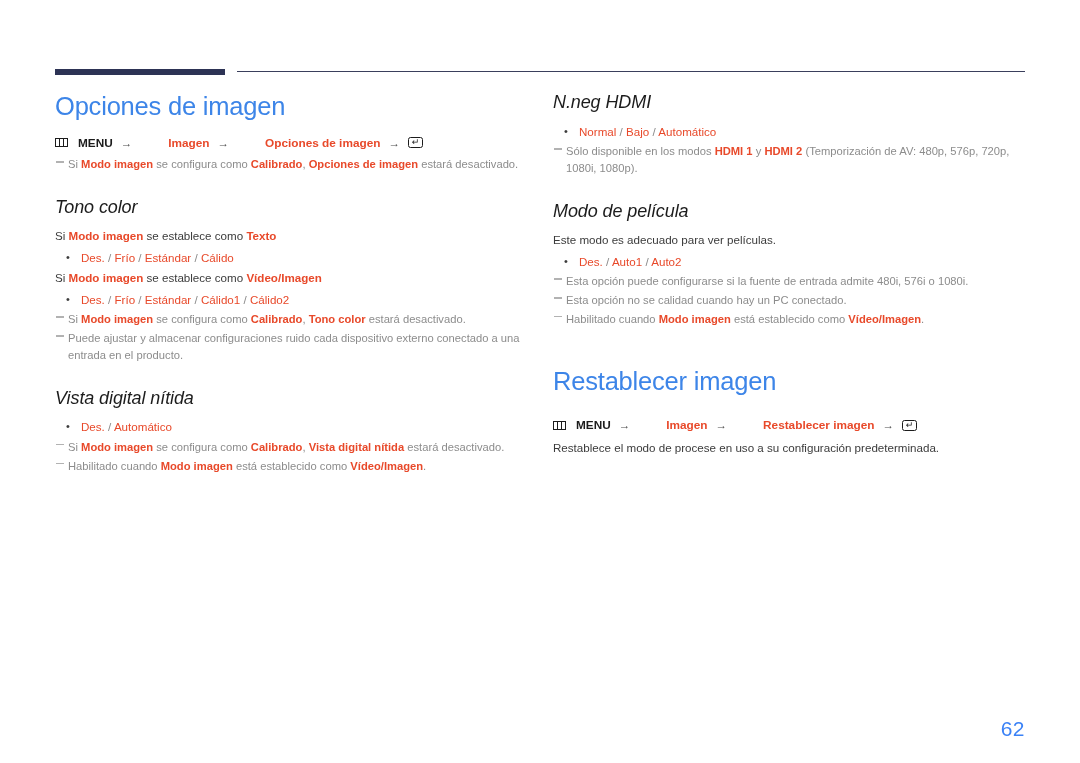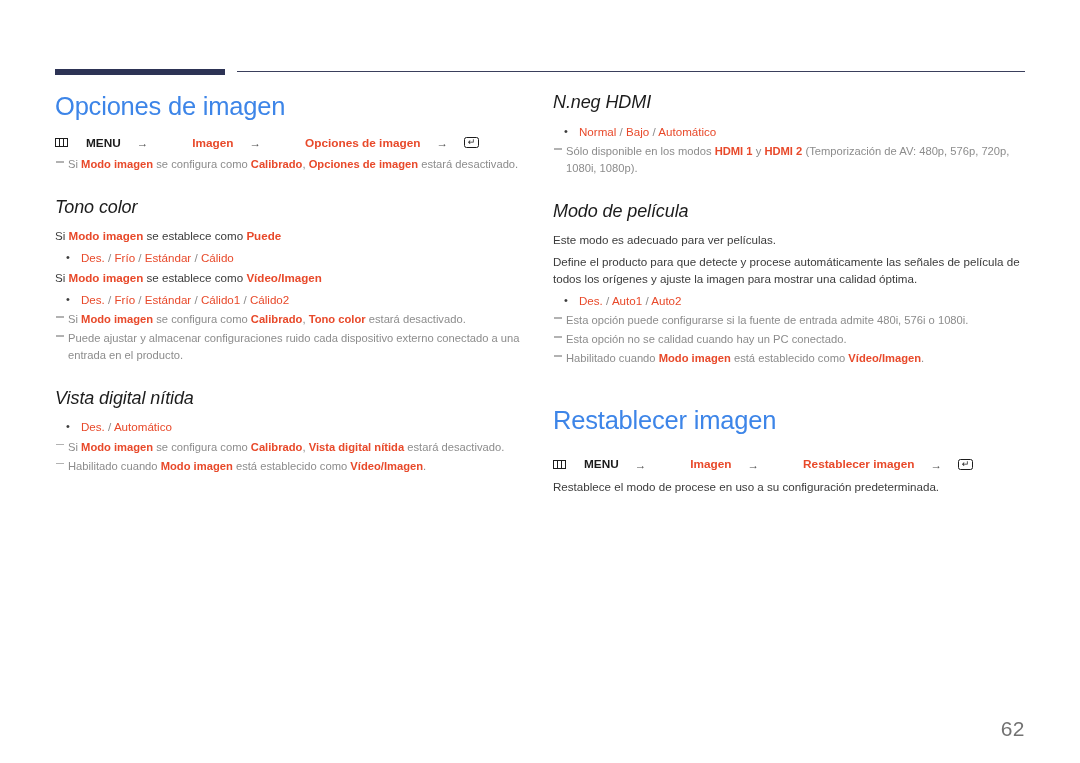--- a/index.html
+++ b/index.html
@@ -59,21 +59,21 @@
     margin: 0 0 4px 0;
   }
 
   
   .menu-path {
     font-size: 11.8px;
     color: #1c1c1c;
     margin: 0 0 5px 0;
     display: flex;
     align-items: center;
-    gap: 16px;
+    gap: 8px;
     flex-wrap: wrap;
     line-height: 1.4;
   }
   .menu-path .mlabel { font-weight: 700; }
   .menu-path .arw { color: #4a4a4a; font-size: 11.5px; }
   .menu-path .hot { color: #e8492a; font-weight: 700; margin-left: 28px; }
 
   .ico-menu {
     display: inline-block;
     width: 13px; height: 9px;
@@ -144,21 +144,21 @@
 
   .sp-lg { height: 22px; }
   .sp-md { height: 15px; }
   .sp-sm { height: 8px; }
 
   
   .page-no {
     position: absolute;
     right: 55px; bottom: 22px;
     font-size: 21px;
-    color: #737373;
+    color: #3b82f6;
     font-weight: 400;
     letter-spacing: 0.5px;
     margin-top: 40px;
   }
 </style>
 </head>
 <body>
 
 <div class="header-rule">
   <div class="thick"></div>
@@ -185,21 +185,21 @@
     <span class="ntxt">
       <span>Si </span><span class="hl">Modo imagen</span><span> se configura como </span><span class="hl">Calibrado</span><span>, </span><span class="hl">Opciones de imagen</span><span> estará desactivado.</span>
     </span>
   </div>
 
   <div class="sp-lg"></div>
 
   <h2 class="section-title">Tono color</h2>
 
   <p class="para">
-    <span>Si </span><span class="hl">Modo imagen</span><span> se establece como </span><span class="hl">Puede</span>
+    <span>Si </span><span class="hl">Modo imagen</span><span> se establece como </span><span class="hl">Texto</span>
   </p>
 
   <div class="bullet">
     <span class="dot">•</span>
     <span class="btxt"><span>Des. </span><span class="sep">/</span><span> Frío </span><span class="sep">/</span><span> Estándar </span><span class="sep">/</span><span> Cálido</span></span>
   </div>
 
   <p class="para">
     <span>Si </span><span class="hl">Modo imagen</span><span> se establece como </span><span class="hl">Vídeo/Imagen</span>
   </p>
@@ -262,21 +262,20 @@
     <span class="ntxt">
       <span>Sólo disponible en los modos </span><span class="hl">HDMI 1</span><span> y </span><span class="hl">HDMI 2</span><span> (Temporización de AV: 480p, 576p, 720p, 1080i, 1080p).</span>
     </span>
   </div>
 
   <div class="sp-lg"></div>
 
   <h2 class="section-title">Modo de película</h2>
 
   <p class="para">Este modo es adecuado para ver películas.</p>
-  <p class="para">Define el producto para que detecte y procese automáticamente las señales de película de todos los orígenes y ajuste la imagen para mostrar una calidad óptima.</p>
 
   <div class="bullet">
     <span class="dot">•</span>
     <span class="btxt"><span>Des. </span><span class="sep">/</span><span> Auto1 </span><span class="sep">/</span><span> Auto2</span></span>
   </div>
 
   <div class="note">
     <span class="dash"></span>
     <span class="ntxt">Esta opción puede configurarse si la fuente de entrada admite 480i, 576i o 1080i.</span>
   </div>

